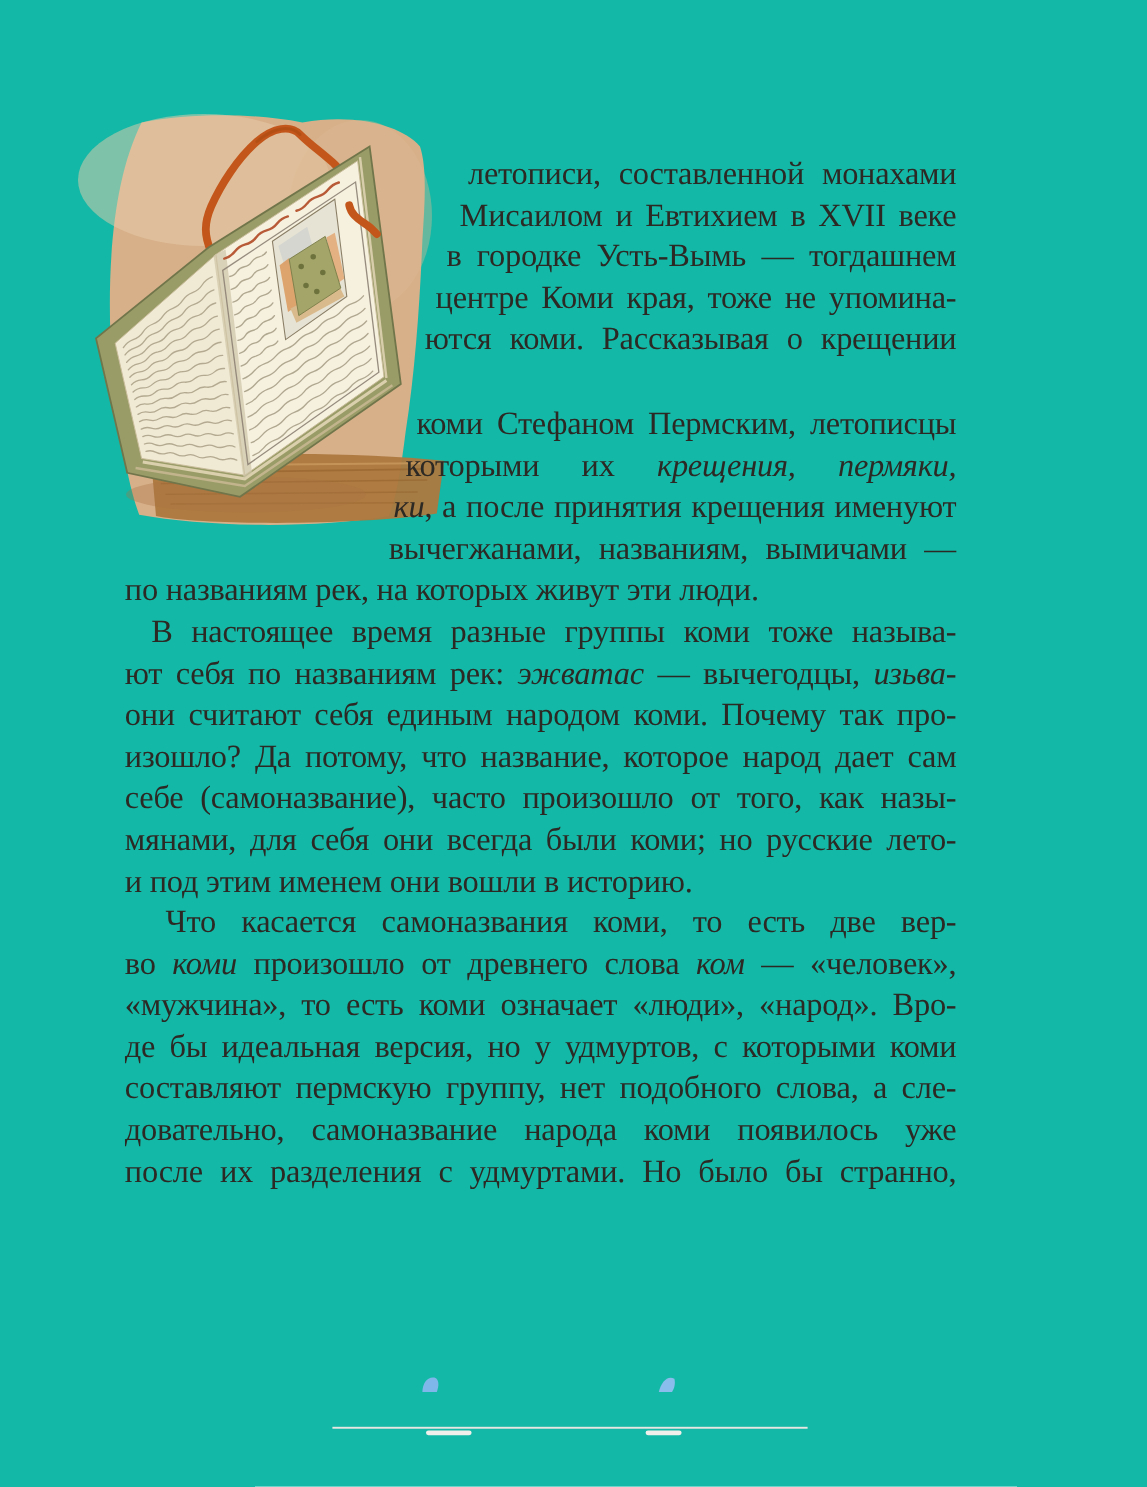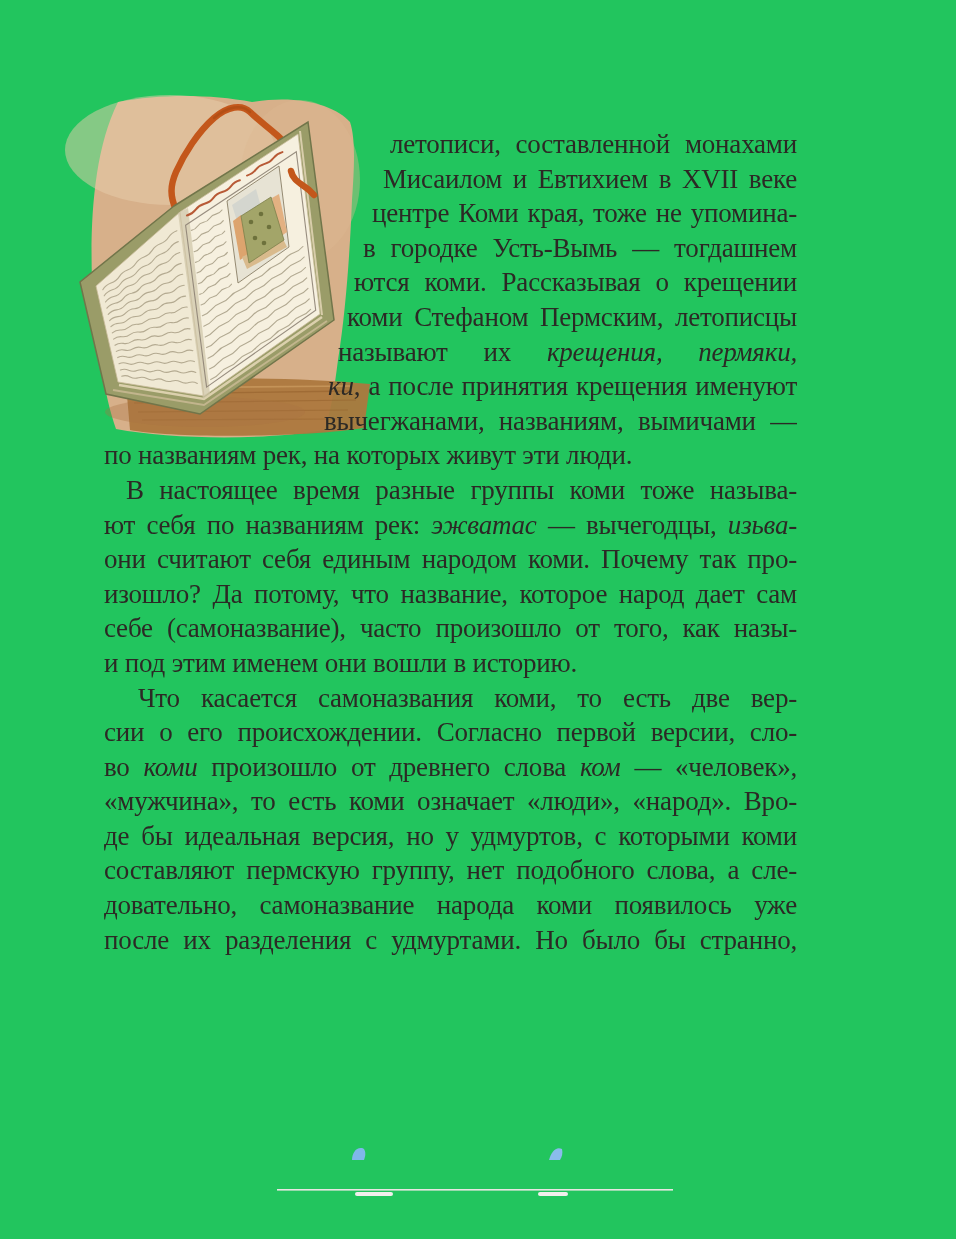--- a/index.html
+++ b/index.html
@@ -1,31 +1,31 @@
 <!DOCTYPE html>
 <html lang="ru"><head>
 <meta charset="utf-8">
 <style>
   html,body{margin:0;padding:0;background:#ffffff;}
-  .page{position:relative;width:956px;height:1239px;background:#22c55e;overflow:hidden;
+  .page{position:relative;width:956px;height:1239px;background:#14b8a6;overflow:hidden;
         font-family:"Liberation Serif","DejaVu Serif",serif;}
   .illustration-svg{position:absolute;left:0;top:0;width:956px;height:1239px;}
   .text-block{position:absolute;left:104px;top:127px;width:693px;color:#2c2925;
               font-size:27px;letter-spacing:-0.2px;}
   .para{margin:0;}
   .line{line-height:34.6px;height:34.6px;overflow:hidden;
         text-align:justify;text-align-last:justify;}
   .line em{font-style:italic;}
   
   .para-1 .line:nth-child(1){margin-left:286px;}
   .para-1 .line:nth-child(2){margin-left:279px;}
   .para-1 .line:nth-child(3){margin-left:268px;}
   .para-1 .line:nth-child(4){margin-left:259px;}
   .para-1 .line:nth-child(5){margin-left:250px;}
-  .para-1 .line:nth-child(6){margin-left:243px;}
+  .para-1 .line:nth-child(6){margin-left:243px;margin-top:36px;}
   .para-1 .line:nth-child(7){margin-left:234px;}
   .para-1 .line:nth-child(8){margin-left:224px;}
   .para-1 .line:nth-child(9){margin-left:220px;}
   .para-1 .line:last-child{margin-left:0;text-align-last:left;}
   .para-2 .line:first-child{padding-left:22px;}
   .para-2 .line:last-child{text-align-last:left;}
   .para-3 .line:first-child{padding-left:34px;}
 </style>
 </head>
 <body>
@@ -120,40 +120,40 @@
     <path d="M 549,1160 C 551,1152 556,1146 562,1149 C 563,1153 562,1157 560,1160 Z" fill="#8abcec"></path>
     <rect x="277" y="1189" width="396" height="1.6" fill="#e8e6e2"></rect>
     <rect x="355" y="1192" width="38" height="4" rx="2" fill="#f1efec"></rect>
     <rect x="538" y="1192" width="30" height="4" rx="2" fill="#f1efec"></rect>
   </svg>
 
   <div class="text-block">
     <div class="para para-1">
         <div class="line"><span>летописи, составленной монахами</span></div>
         <div class="line"><span>Мисаилом и Евтихием в XVII веке</span></div>
+        <div class="line"><span>в городке Усть-Вымь — тогдашнем</span></div>
         <div class="line"><span>центре Коми края, тоже не упомина-</span></div>
-        <div class="line"><span>в городке Усть-Вымь — тогдашнем</span></div>
         <div class="line"><span>ются коми. Рассказывая о крещении</span></div>
         <div class="line"><span>коми Стефаном Пермским, летописцы</span></div>
-        <div class="line"><span>называют их </span><em>крещения, пермяки, переме-</em></div>
+        <div class="line"><span>которыми их </span><em>крещения, пермяки, переме-</em></div>
         <div class="line"><em>ки</em><span>, а после принятия крещения именуют</span></div>
         <div class="line"><span>вычегжанами, названиям, вымичами —</span></div>
         <div class="line"><span>по названиям рек, на которых живут эти люди.</span></div>
       </div>
     <div class="para para-2">
         <div class="line"><span>В настоящее время разные группы коми тоже называ-</span></div>
         <div class="line"><span>ют себя по названиям рек: </span><em>эжватас</em><span> — вычегодцы, </span><em>изьва-</em></div>
         <div class="line"><span>они считают себя единым народом коми. Почему так про-</span></div>
         <div class="line"><span>изошло? Да потому, что название, которое народ дает сам</span></div>
         <div class="line"><span>себе (самоназвание), часто произошло от того, как назы-</span></div>
+        <div class="line"><span>мянами, для себя они всегда были коми; но русские лето-</span></div>
         <div class="line"><span>и под этим именем они вошли в историю.</span></div>
       </div>
     <div class="para para-3">
         <div class="line"><span>Что касается самоназвания коми, то есть две вер-</span></div>
-        <div class="line"><span>сии о его происхождении. Согласно первой версии, сло-</span></div>
         <div class="line"><span>во </span><em>коми</em><span> произошло от древнего слова </span><em>ком</em><span> — «человек»,</span></div>
         <div class="line"><span>«мужчина», то есть коми означает «люди», «народ». Вро-</span></div>
         <div class="line"><span>де бы идеальная версия, но у удмуртов, с которыми коми</span></div>
         <div class="line"><span>составляют пермскую группу, нет подобного слова, а сле-</span></div>
         <div class="line"><span>довательно, самоназвание народа коми появилось уже</span></div>
         <div class="line"><span>после их разделения с удмуртами. Но было бы странно,</span></div>
       </div>
   </div>
 </div>
 

